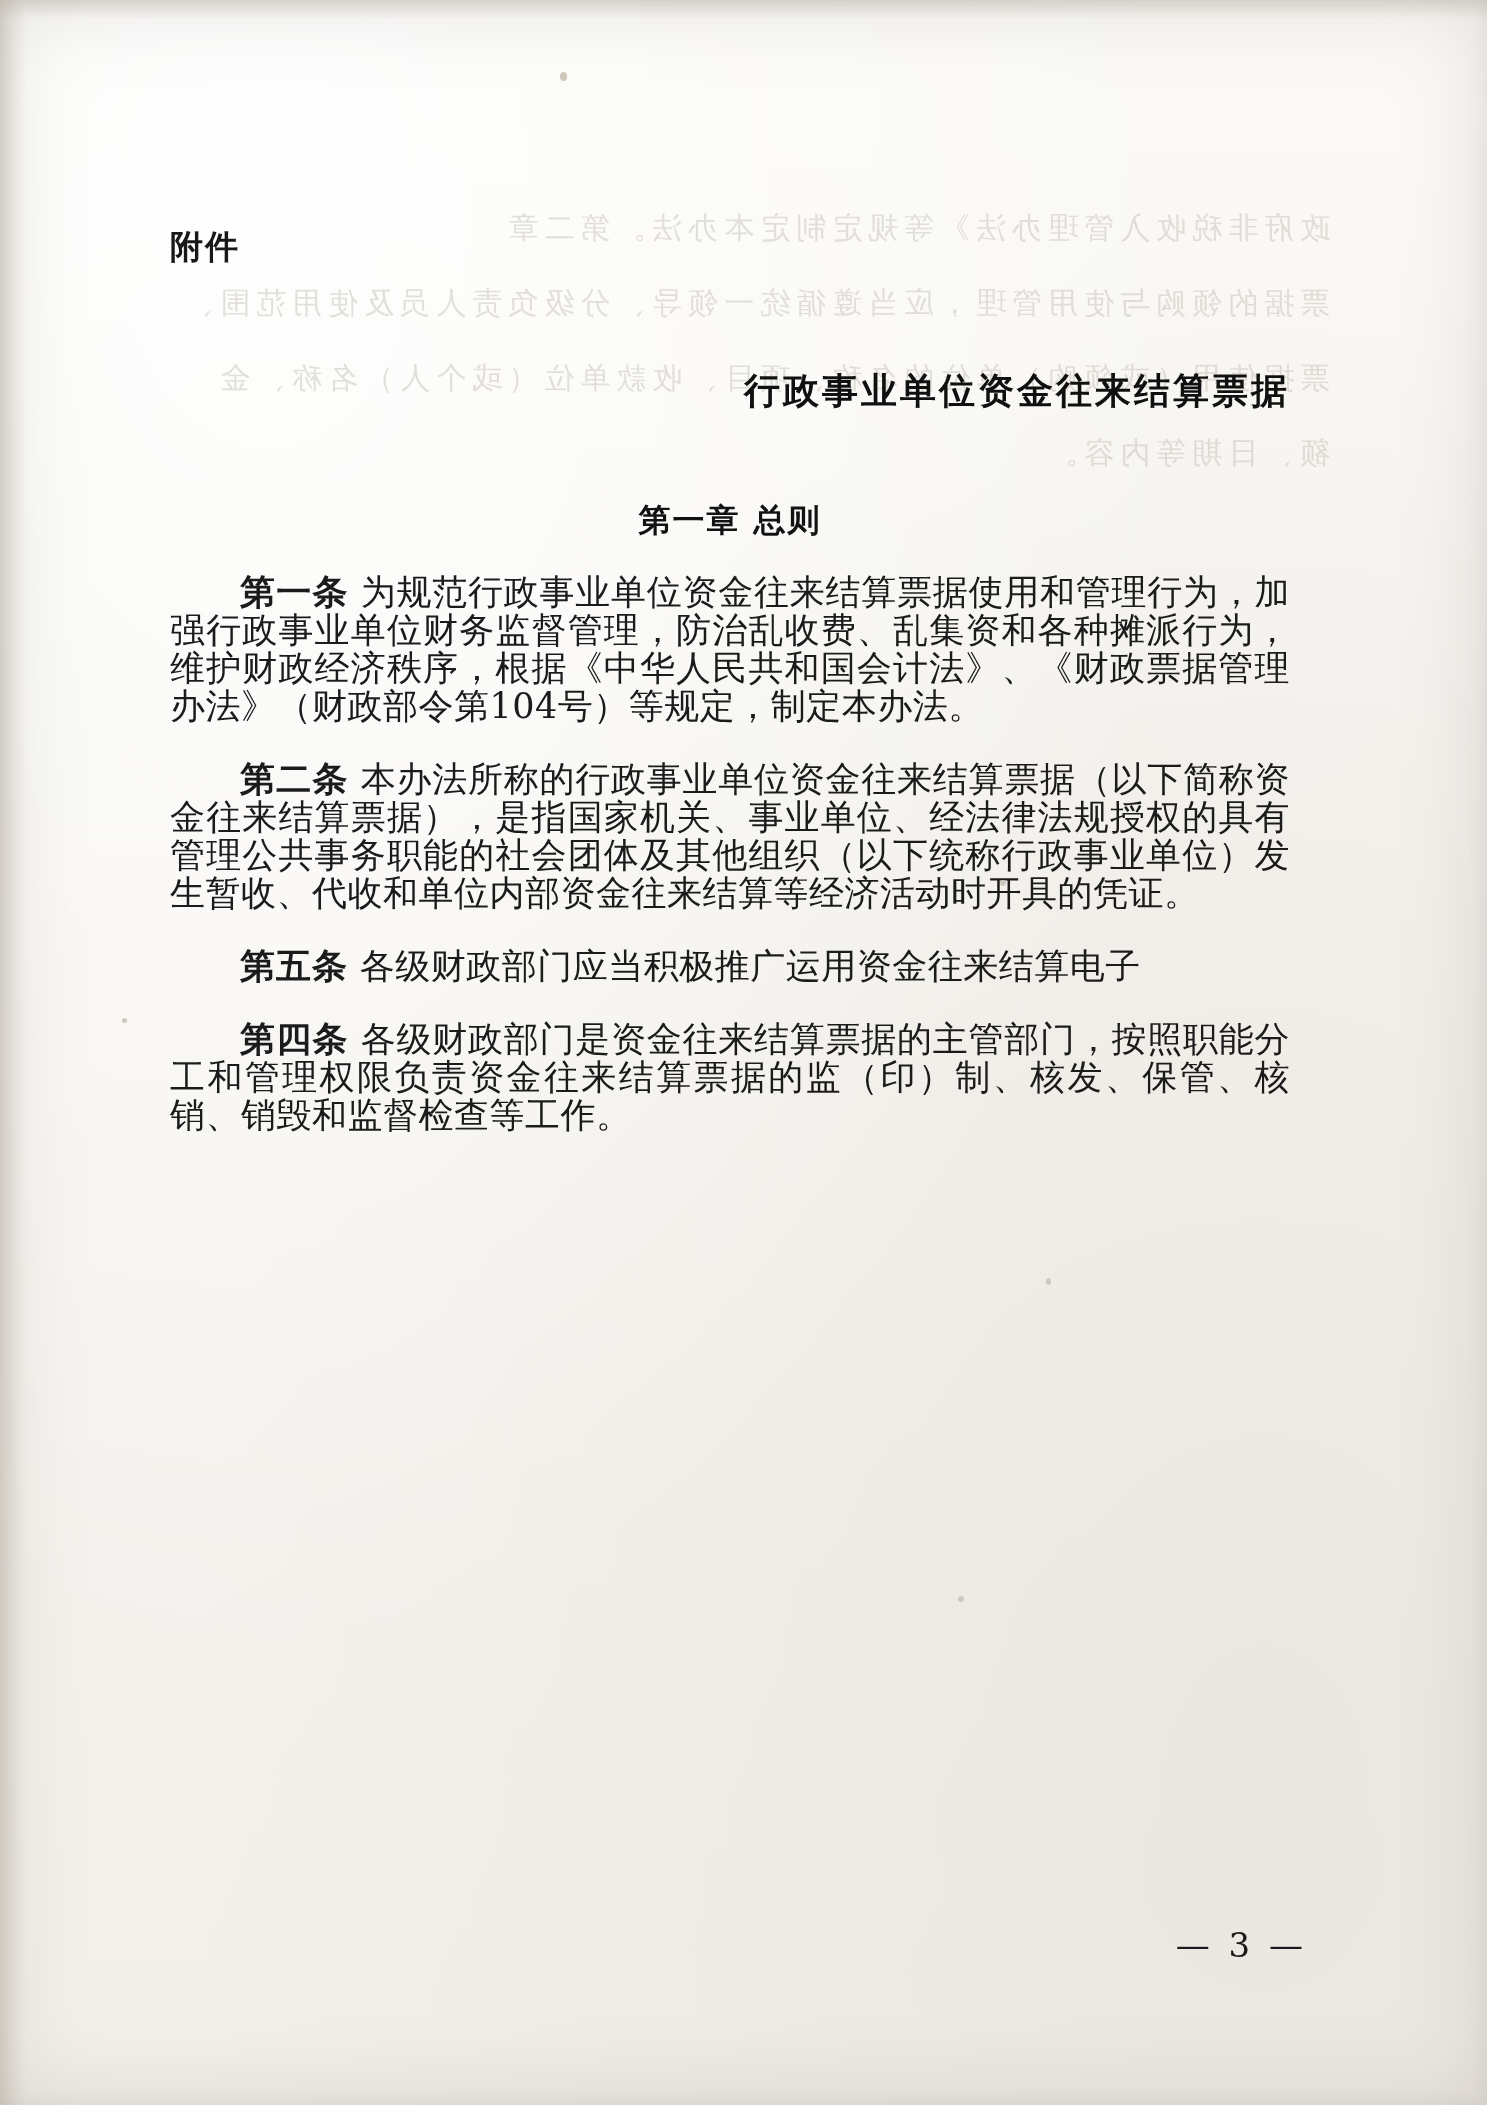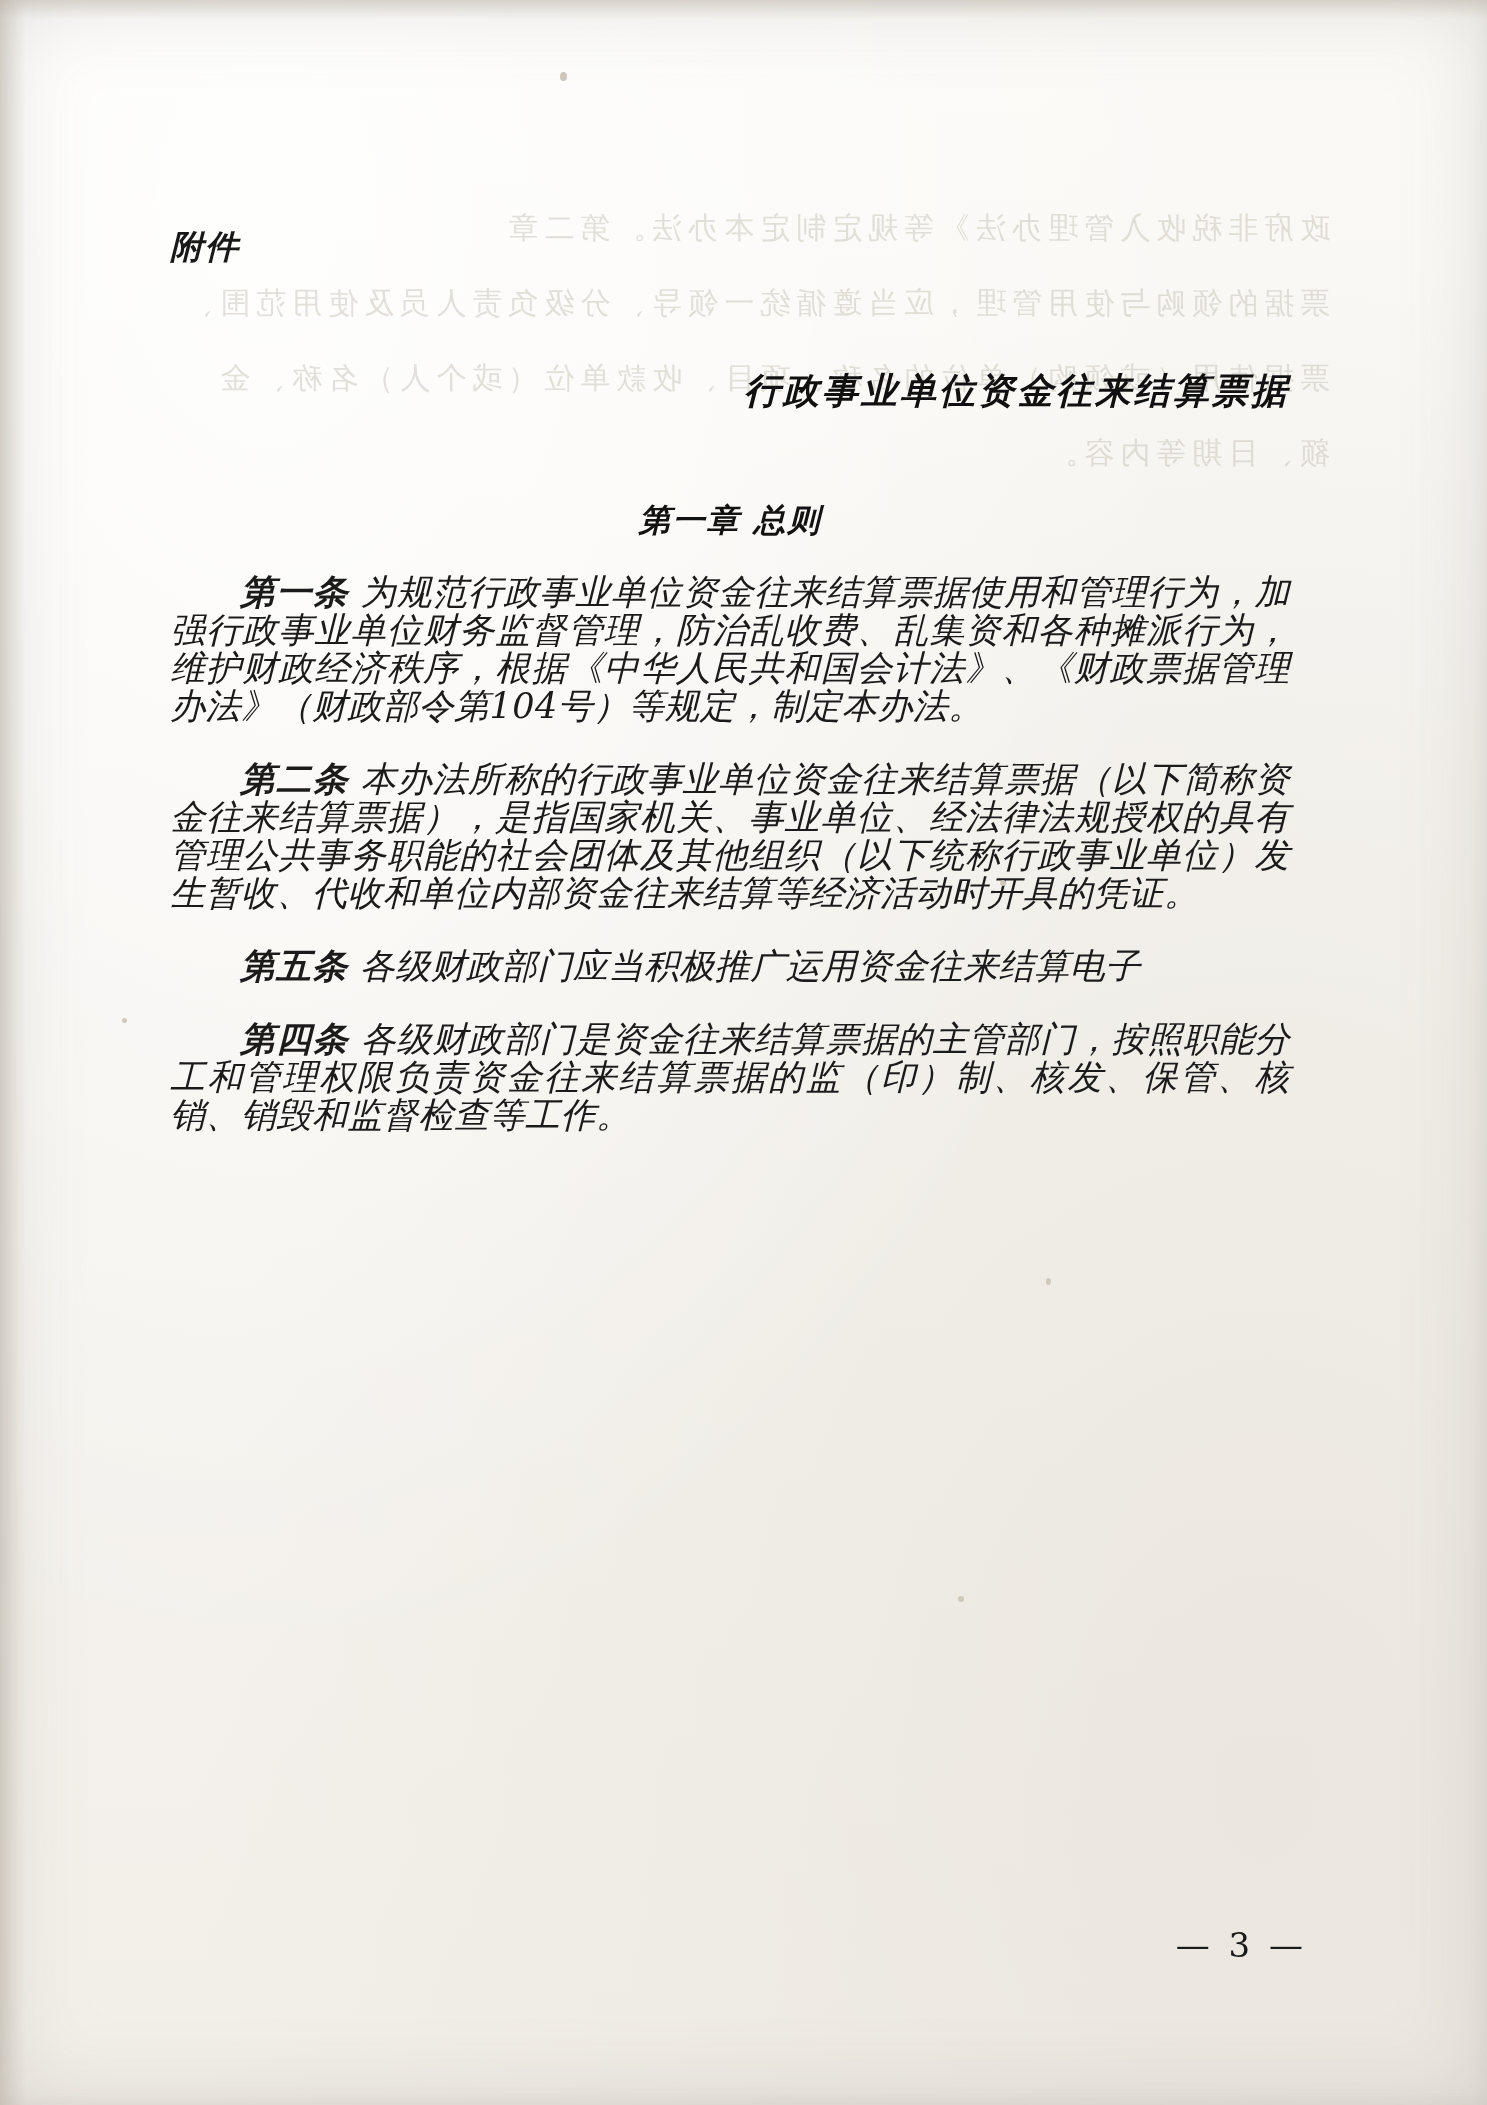--- a/index.html
+++ b/index.html
@@ -63,21 +63,20 @@
     user-select: none;
     white-space: pre-wrap;
     font-family: "DejaVu Sans", "Liberation Sans", sans-serif;
   }
 
   .content {
     position: absolute;
     left: 170px;
     top: 0;
     width: 1120px;
-    font-style: italic;
   }
 
   .attachment-label {
     margin-top: 225px;
     font-size: 33px;
     font-weight: bold;
     letter-spacing: 2px;
     font-family: "DejaVu Sans", "Liberation Sans", sans-serif;
     color: #181818;
   }

